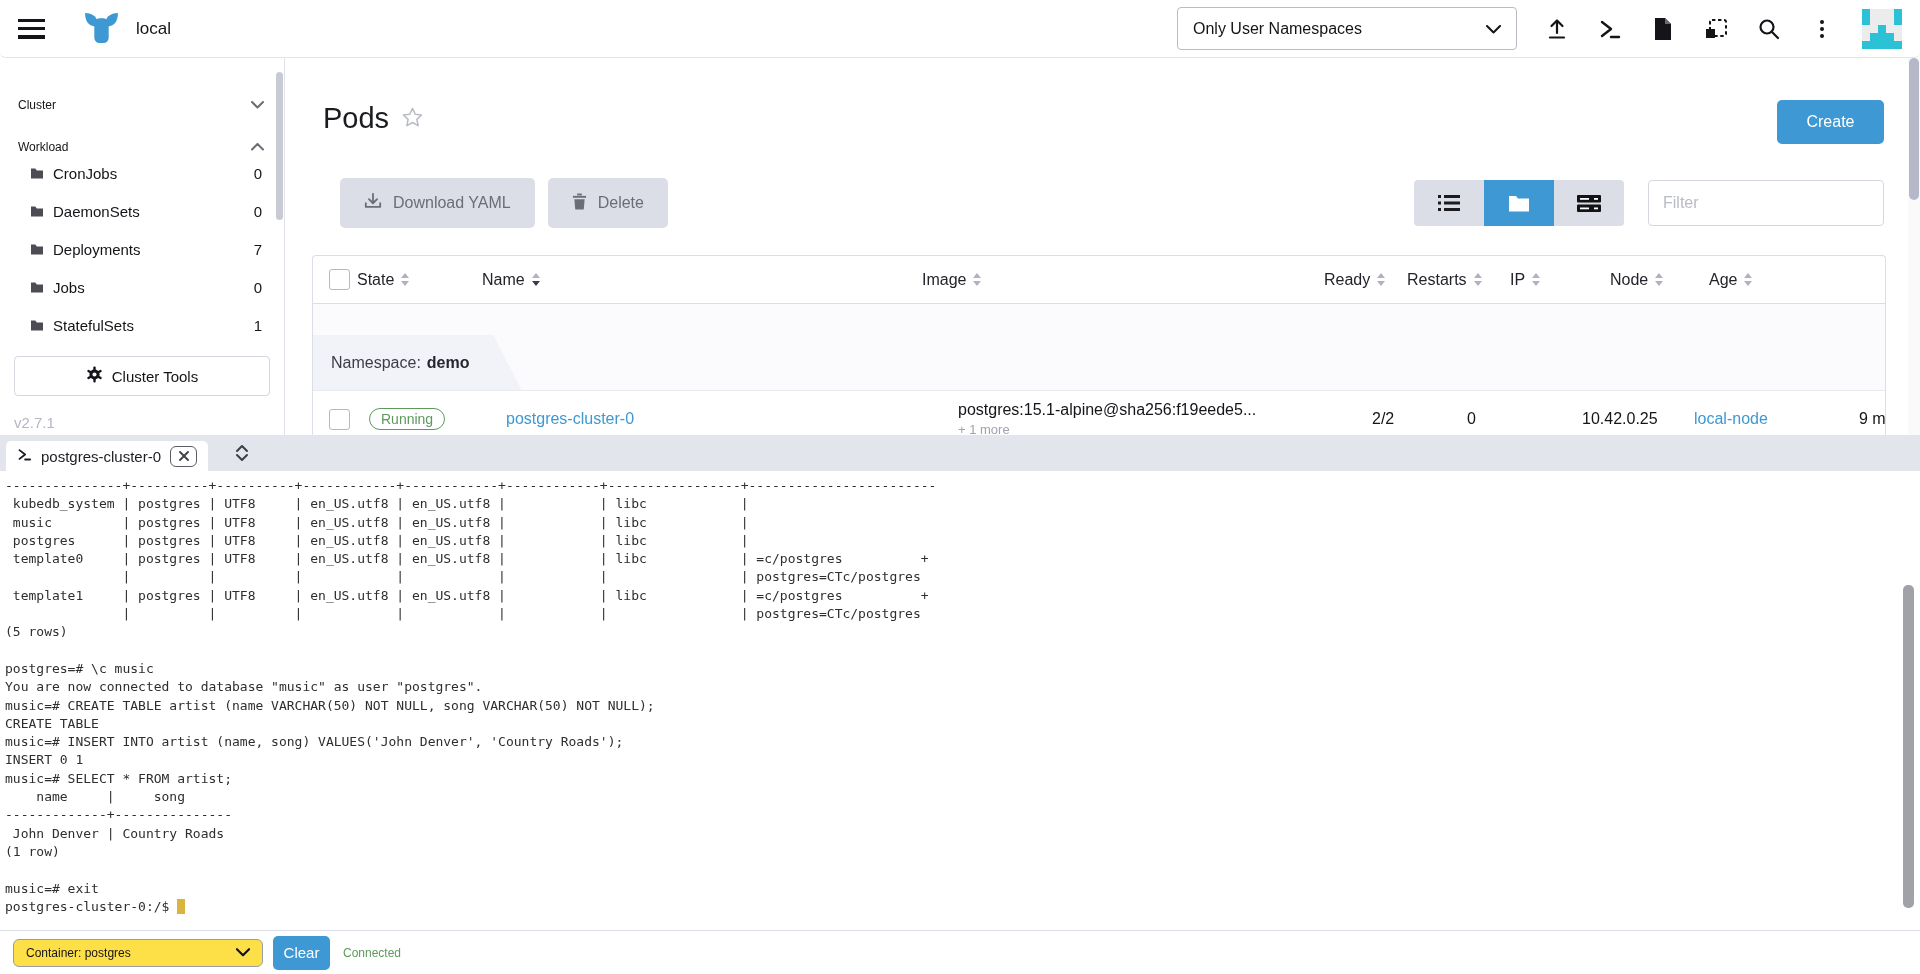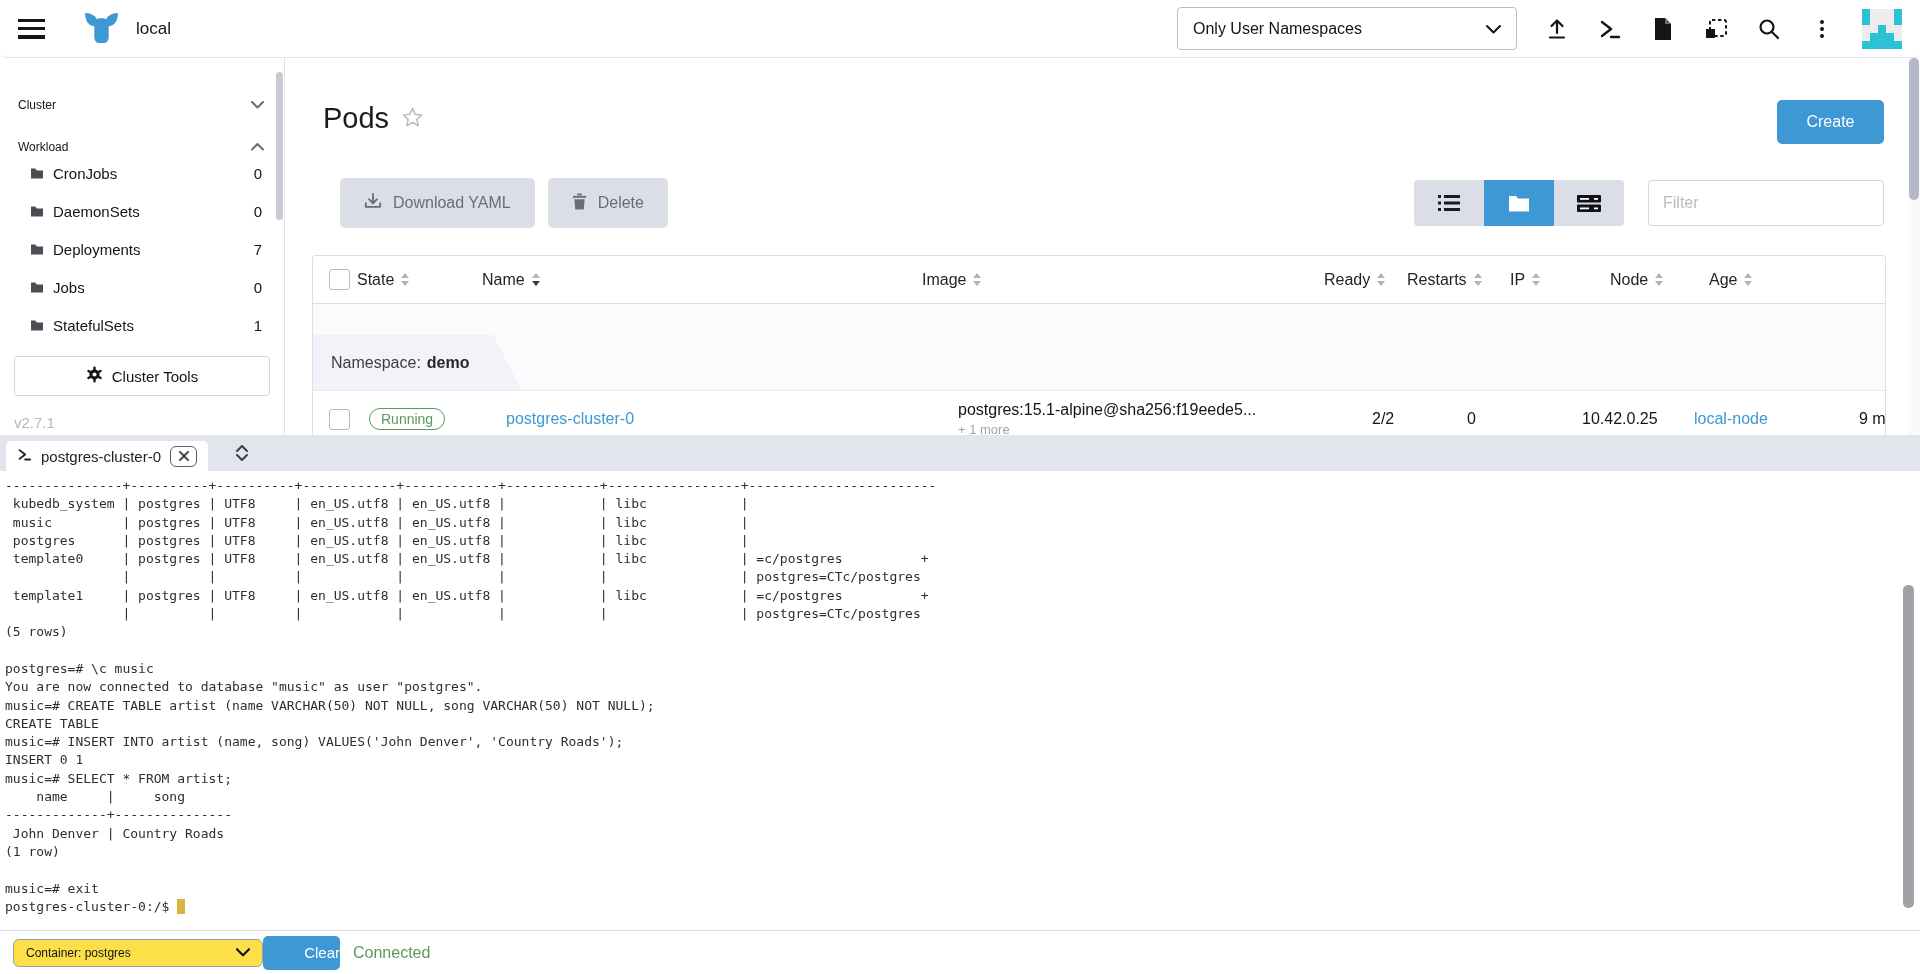--- a/index.html
+++ b/index.html
@@ -96,23 +96,23 @@
     color:#2e2e31; padding:6px 0 0 5px; white-space:pre; }
   .cursor { display:inline-block; width:8px; height:15px; background:#d9b53f; vertical-align:text-bottom; }
   .term-scroll-thumb { position:absolute; right:6px; top:114px; width:11px; height:323px; background:#a0a2a8; border-radius:5px; }
 
   
   .footer { position:absolute; left:0; right:0; bottom:0; height:44px; background:#fff;
     border-top:1px solid #dcdee7; display:flex; align-items:center; padding:0 13px; z-index:50; }
   .container-select { width:250px; height:28px; border:1px solid #9a9ca6; border-radius:6px; background:#fde047;
     display:flex; align-items:center; padding:0 12px; font-size:12px; cursor:pointer; }
   .container-select .chev { margin-left:auto; }
-  .clear-btn { width:77px; height:34px; background:#3d98d3; color:#fff; border:none;
-    border-radius:5px; font-size:15px; cursor:pointer;text-align:right; }
-  .conn-status { margin-left:13px; font-size:16px; color:#5d995d; }
+  .clear-btn { margin-left:10px; width:57px; height:34px; background:#3d98d3; color:#fff; border:none;
+    border-radius:5px; font-size:15px; cursor:pointer; }
+  .conn-status { margin-left:13px; font-size:12px; color:#5d995d; }
 
   .kebab-dots { display:flex; flex-direction:column; gap:3px; align-items:center; }
   .kebab-dots i { width:4px; height:4px; border-radius:50%; background:#141419; display:block; }
   .kebab-dots.blue i { background:#3d98d3; }
 </style>
 </head>
 <body>
 
 <div class="app">
 

